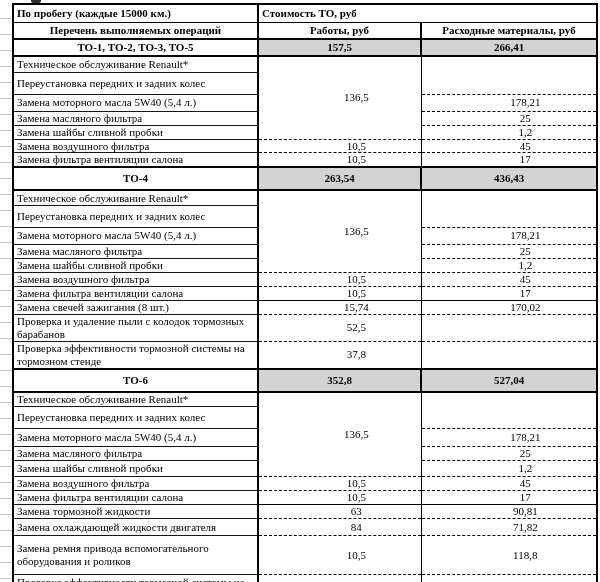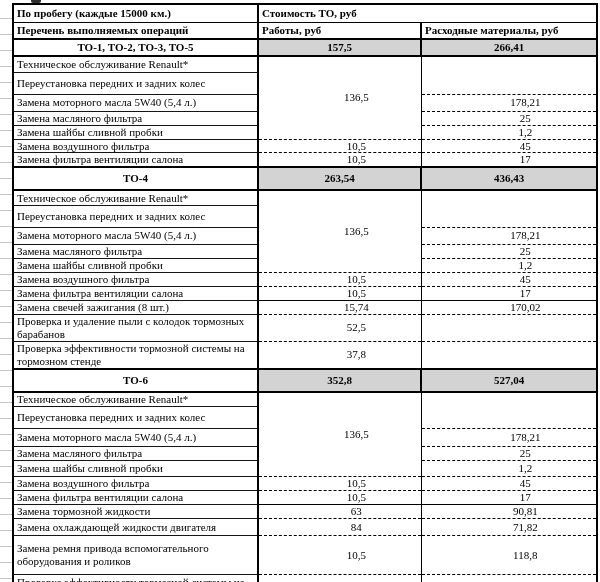--- a/index.html
+++ b/index.html
@@ -45,21 +45,21 @@
     overflow: hidden;
   }
   tr.h1 td {
     border: 2px solid var(--border, #000);
     border-bottom: 1px solid var(--border, #000);
     font-weight: bold; text-align: left;
   }
   tr.h2 td {
     border: 2px solid var(--border, #000);
     border-top: 1px solid var(--border, #000);
-    font-weight: bold; 
+    font-weight: bold; text-align: center;
   }
   tr.sec td {
     border: 2px solid var(--border, #000);
     font-weight: bold; text-align: center;
   }
   tr.sec td.sv { background: var(--fill, #d3d3d3); }
   td.desc {
     text-align: left;
     border-left: 2px solid var(--border, #000);
     border-right: 2px solid var(--border, #000);

